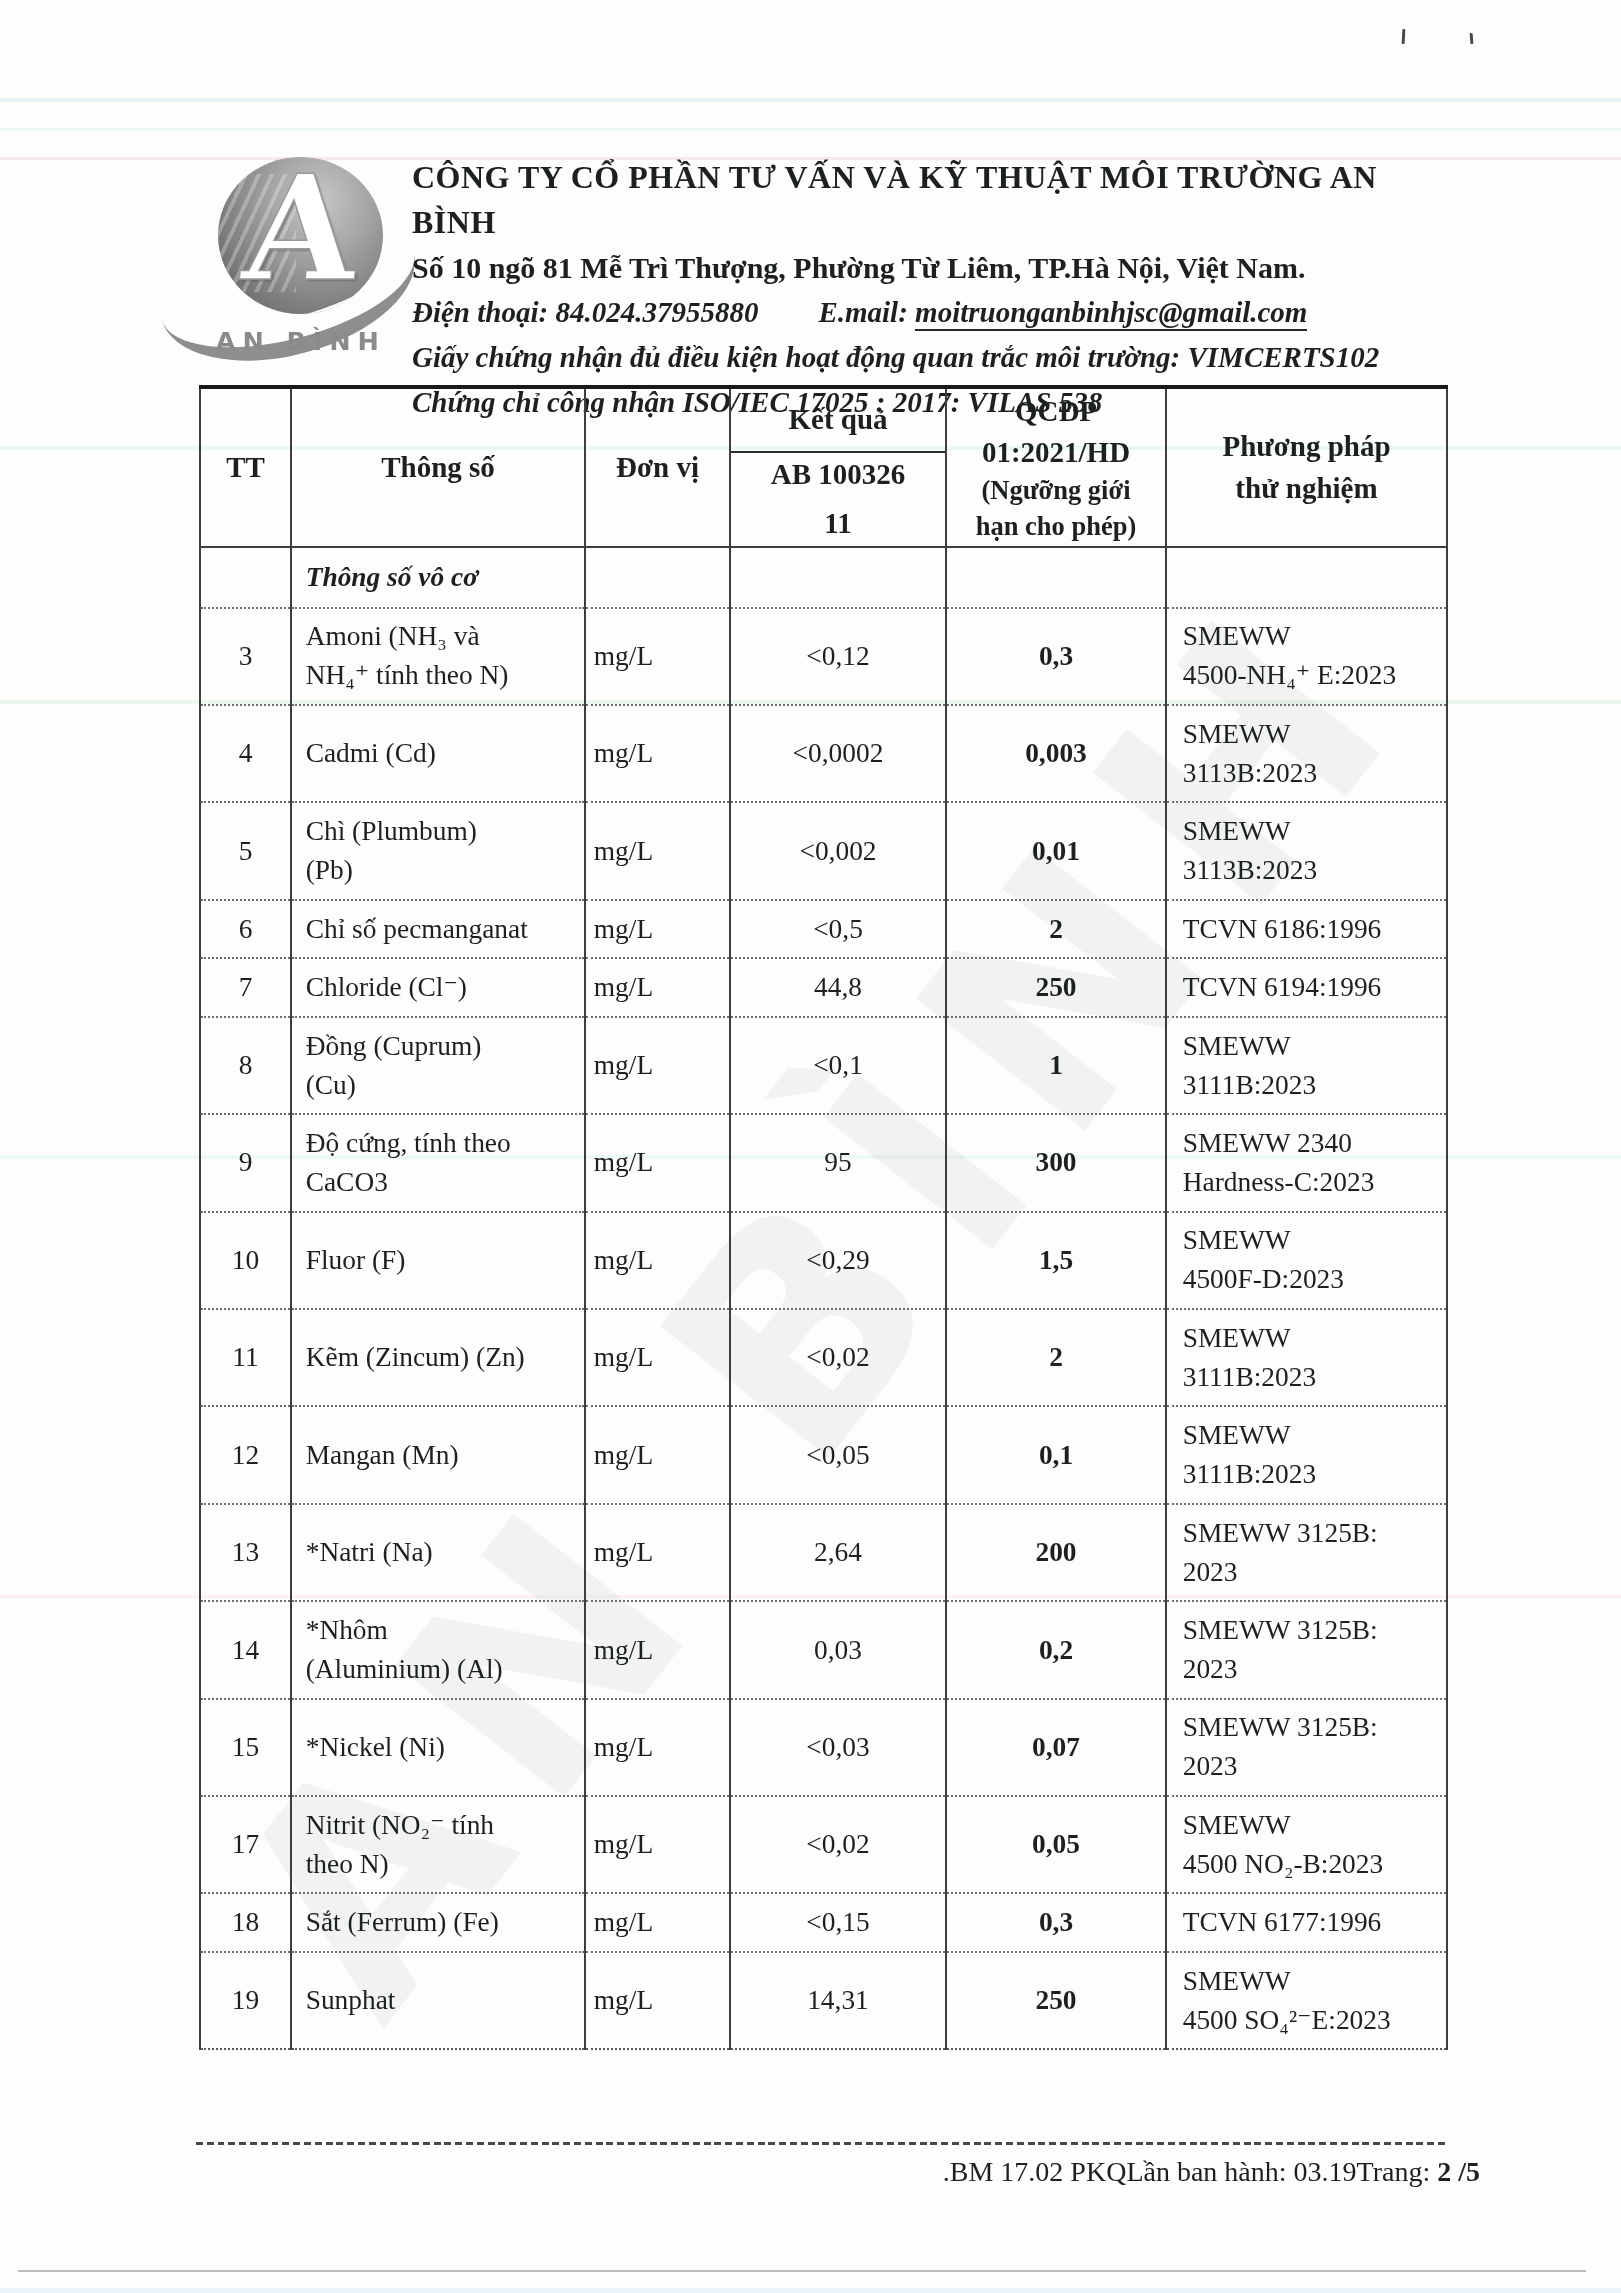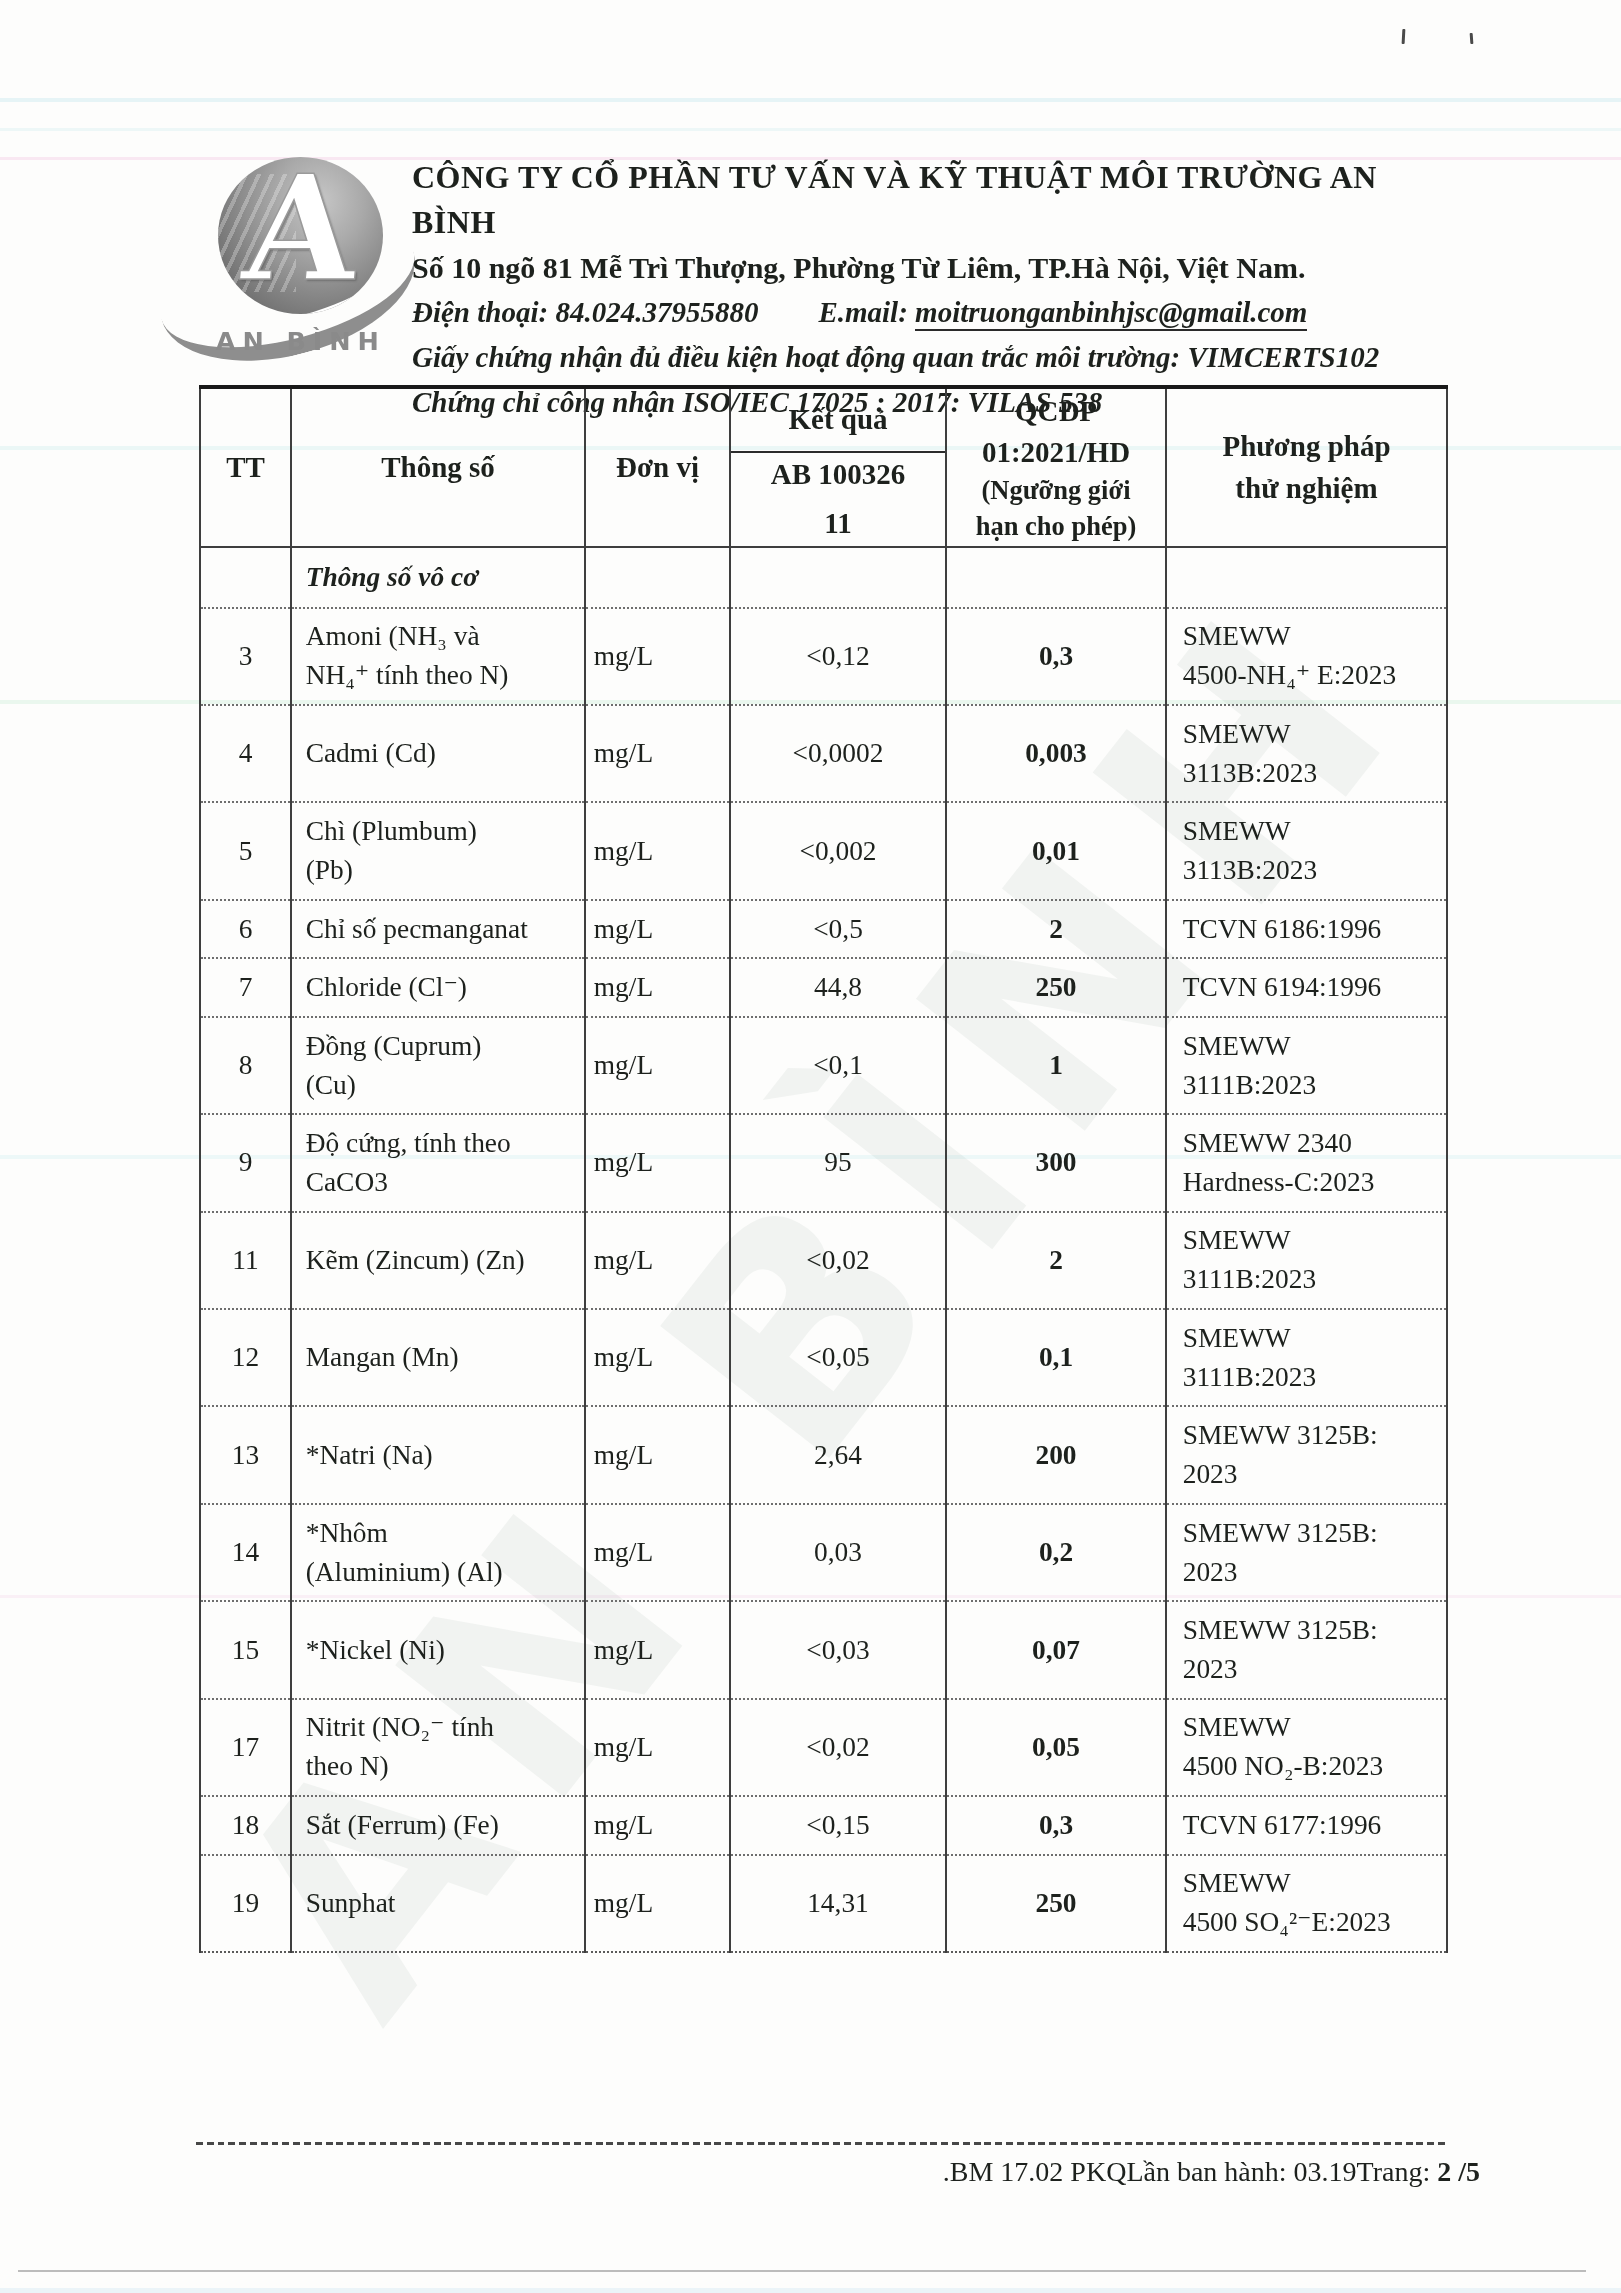--- a/index.html
+++ b/index.html
@@ -205,20 +205,29 @@
       <td class="c-tt">9</td>
       <td class="c-param pre">Độ cứng, tính theo
 CaCO3</td>
       <td class="c-unit">mg/L</td>
       <td class="c-result">95</td>
       <td class="c-limit">300</td>
       <td class="c-method pre">SMEWW 2340
 Hardness-C:2023</td>
     </tr>
         <tr>
+      <td class="c-tt">10</td>
+      <td class="c-param pre">Fluor (F)</td>
+      <td class="c-unit">mg/L</td>
+      <td class="c-result">&lt;0,29</td>
+      <td class="c-limit">1,5</td>
+      <td class="c-method pre">SMEWW
+4500F-D:2023</td>
+    </tr>
+        <tr>
       <td class="c-tt">11</td>
       <td class="c-param pre">Kẽm (Zincum) (Zn)</td>
       <td class="c-unit">mg/L</td>
       <td class="c-result">&lt;0,02</td>
       <td class="c-limit">2</td>
       <td class="c-method pre">SMEWW
 3111B:2023</td>
     </tr>
         <tr>
       <td class="c-tt">12</td>

